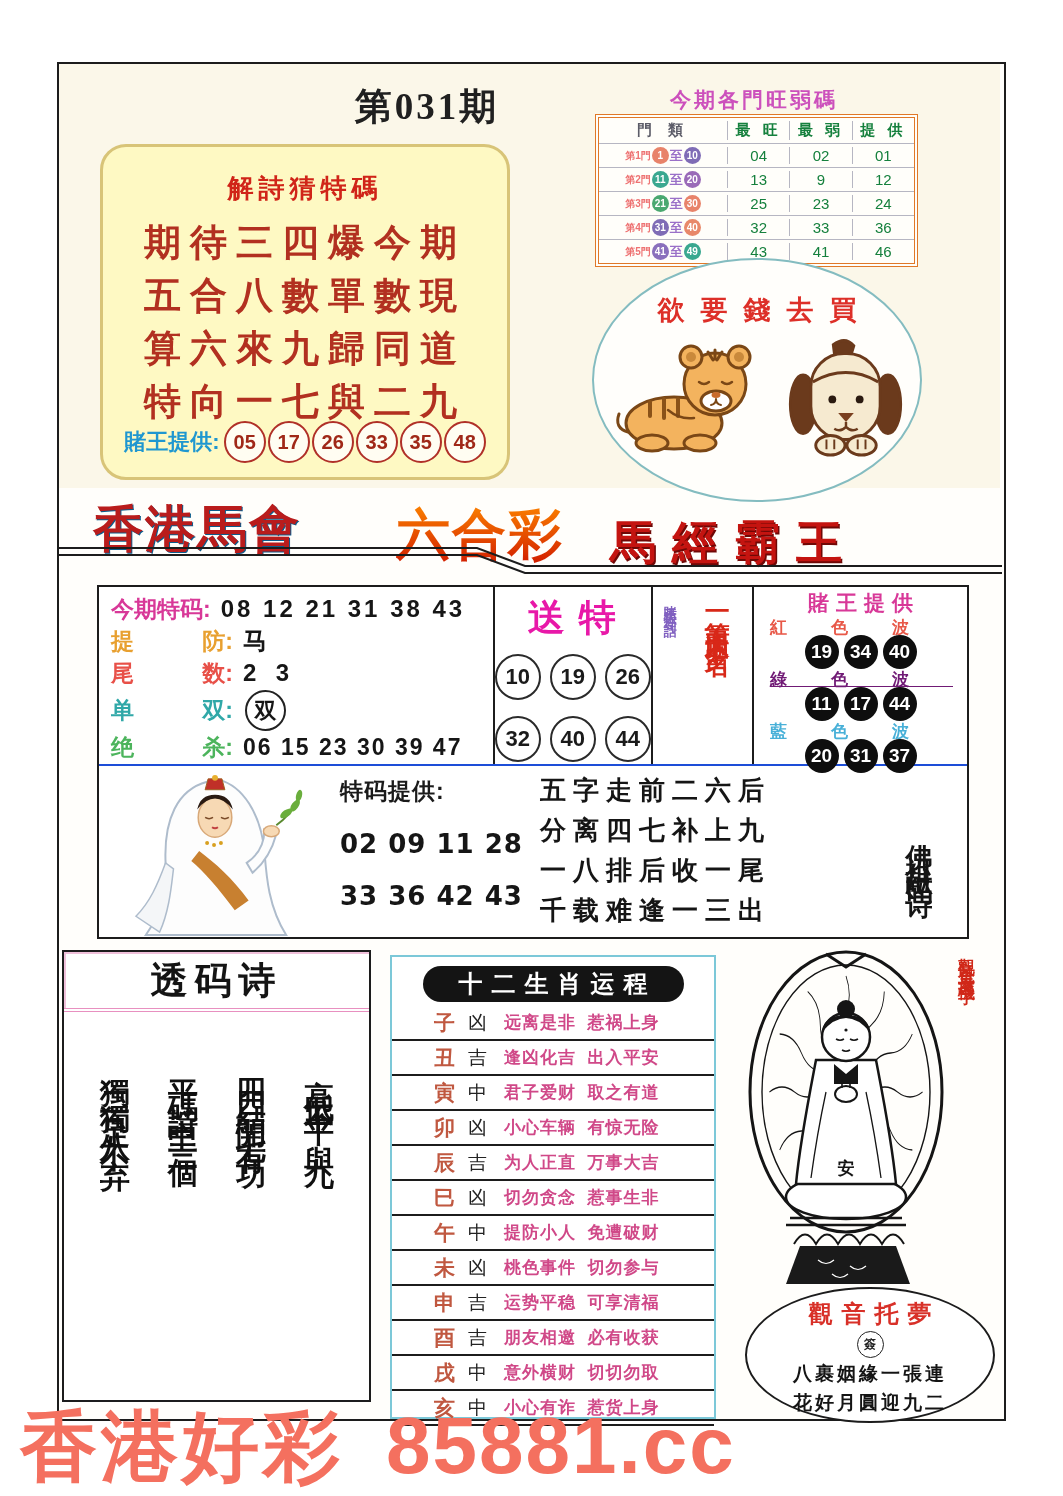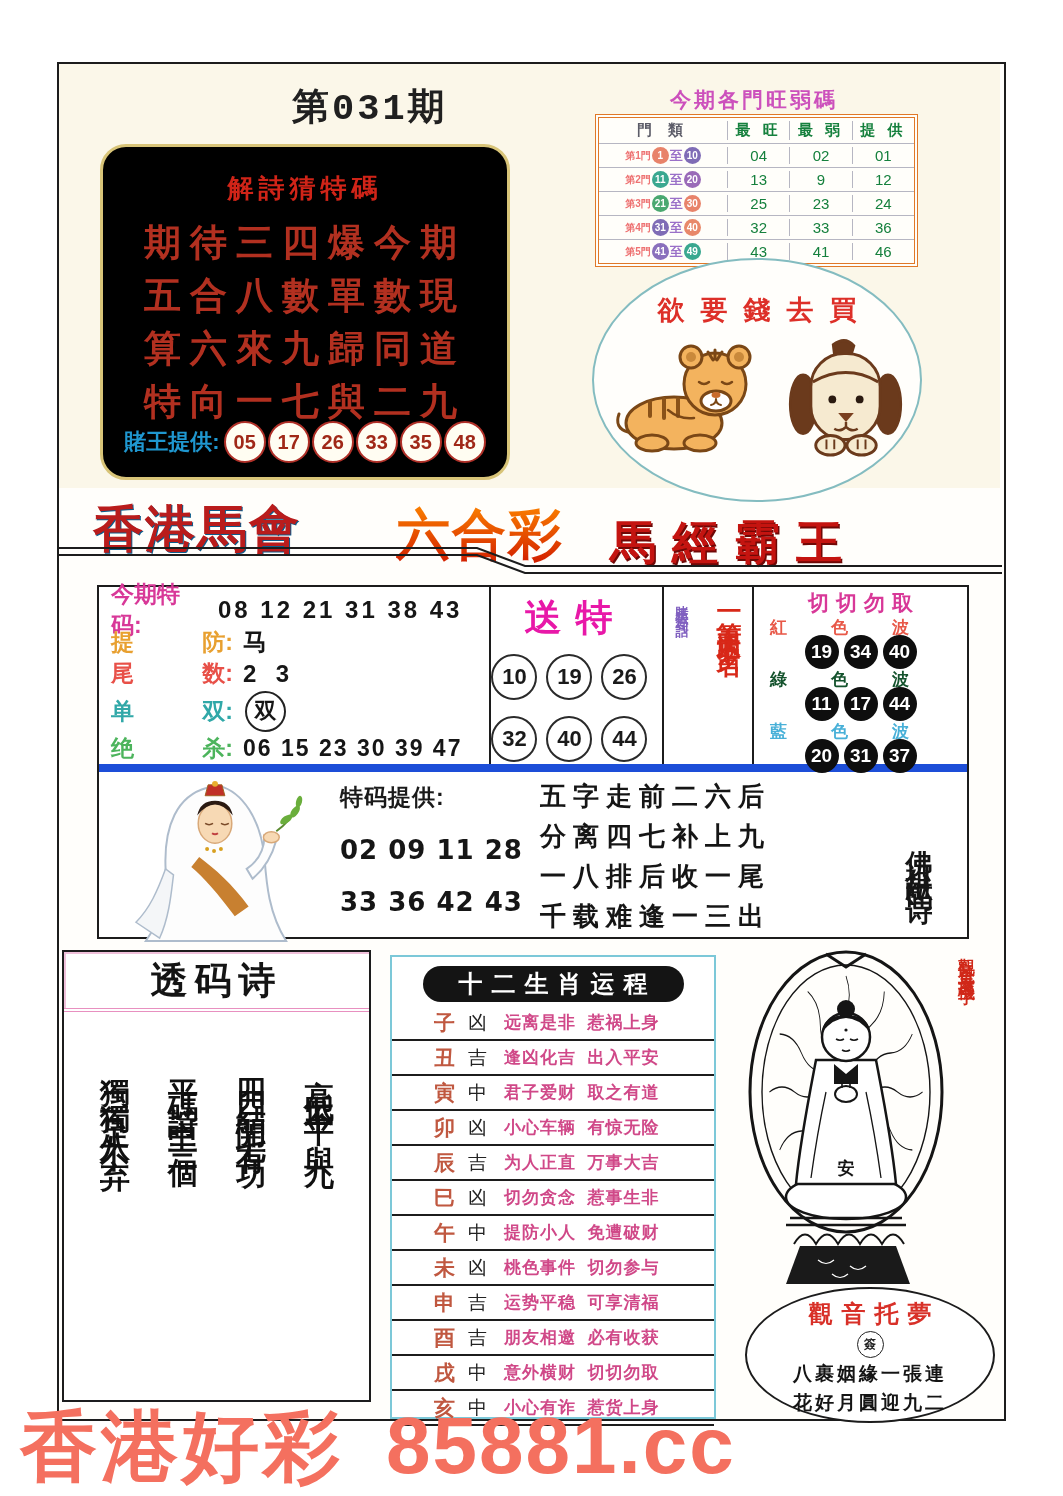--- a/index.html
+++ b/index.html
@@ -4,26 +4,26 @@
 <style>
   html,body{margin:0;padding:0;background:#fff;}
   .page{position:relative;width:1063px;height:1496px;background:#ffffff;overflow:hidden;
         font-family:"Liberation Sans",sans-serif;color:#141414;}
   .abs{position:absolute;}
 
   
   .frame{left:57px;top:62px;width:945px;height:1355px;border:2px solid #1c1c1c;background:#fffefb;}
   .cream{left:59px;top:64px;width:941px;height:424px;background:#fbf7e9;}
 
-  .issue{left:292px;top:82px;width:270px;font-family:Liberation Mono, monospace;
+  .issue{left:292px;top:82px;width:270px;text-align:center;font-family:Liberation Serif, serif;
          font-size:37px;font-weight:bold;color:#202020;letter-spacing:3px;}
 
   
   .poembox{left:100px;top:144px;width:404px;height:330px;border:3px solid #d8c478;border-radius:26px;
-           background:#000000;text-align:center;}
+           background:#fef9c3;text-align:center;}
   .poembox .ptitle{margin-top:24px;font-size:26px;font-weight:bold;color:#d02418;letter-spacing:5px;}
   .poembox .plines{margin-top:10px;}
   .poem-line{font-family:"DejaVu Serif",serif;font-size:37px;font-weight:bold;color:#b23020;
              letter-spacing:9px;line-height:53px;white-space:nowrap;}
   .prov-row{position:absolute;left:0;bottom:14px;width:100%;display:flex;align-items:center;justify-content:center;gap:0;}
   .prov-label{font-size:22px;font-weight:bold;color:#1f97d0;margin-right:4px;}
   .num-circ{display:inline-flex;align-items:center;justify-content:center;width:38px;height:38px;
             border:2.5px solid #b03028;border-radius:50%;color:#a02818;font-size:20px;font-weight:bold;background:#fffdf2;}
 
   
@@ -51,21 +51,21 @@
            letter-spacing:2px;text-shadow:1px 1px 0 #0c5c8c;}
   .mh-lhc{left:396px;top:499px;font-family:"DejaVu Serif",serif;font-size:54px;font-weight:bold;
           color:#e84a08;background:linear-gradient(#ff8a00,#cc1000);-webkit-background-clip:text;background-clip:text;
           -webkit-text-fill-color:transparent;letter-spacing:2px;}
   .mh-mj{left:610px;top:512px;font-family:"DejaVu Serif",serif;font-size:46px;font-weight:bold;color:#c41410;
          letter-spacing:16px;text-shadow:1.5px 1.5px 0 #700806;}
 
   
   .mainbox{left:97px;top:585px;width:868px;height:350px;border:2px solid #1c1c1c;background:#fff;
            display:flex;flex-direction:column;}
-  .m-top{height:177px;display:flex;border-bottom:8px solid #1d4ed8;gap:15px;}
+  .m-top{height:177px;display:flex;border-bottom:2px solid #1d4ed8;}
   .cellA{width:421px;padding:6px 12px 0 12px;display:flex;flex-direction:column;}
   .a-row{display:flex;align-items:center;height:33px;}
   .a-lab{width:122px;display:flex;justify-content:space-between;font-size:23px;font-weight:bold;}
   .a-val{margin-left:10px;font-size:24px;font-weight:bold;color:#161616;letter-spacing:2px;white-space:pre;}
   .a-special .a-slab{font-size:23px;font-weight:bold;color:#d83898;}
   .a-special .a-val{letter-spacing:3px;}
   .circ-shuang{display:inline-flex;align-items:center;justify-content:center;width:37px;height:37px;
                border:2px solid #222;border-radius:50%;font-size:22px;font-weight:bold;color:#161616;}
   .cellB{width:170px;border-left:2px solid #1c1c1c;text-align:center;}
   .st-title{margin-top:6px;font-family:"DejaVu Serif",serif;font-size:37px;font-weight:bold;color:#e818a8;letter-spacing:14px;padding-left:12px;}
@@ -340,33 +340,33 @@
             <span class="st-circ">44</span>
           </div>
       </div>
 
       <div class="cellC">
         <div class="c-small">賭王送你一句話</div>
         <div class="c-big">一筆而過不留名</div>
       </div>
 
       <div class="cellD">
-        <div class="d-title">切切勿取</div>
+        <div class="d-title">賭王提供</div>
         <div class="wave">
           <div class="wave-label" style="color:#e85848;">
             <span style="letter-spacing:44px;padding-left:2px;white-space:nowrap;">紅色波</span>
           </div>
           <div class="wave-balls">
             <span class="ball">19</span>
             <span class="ball">34</span>
             <span class="ball">40</span>
           </div>
         </div>
         <div class="wave">
-          <div class="wave-label" style="color:#14532d;">
+          <div class="wave-label" style="color:#701a75;text-decoration:underline;">
             <span style="letter-spacing:44px;padding-left:2px;white-space:nowrap;">綠色波</span>
           </div>
           <div class="wave-balls">
             <span class="ball">11</span>
             <span class="ball">17</span>
             <span class="ball">44</span>
           </div>
         </div>
         <div class="wave">
           <div class="wave-label" style="color:#48b0d8;">

